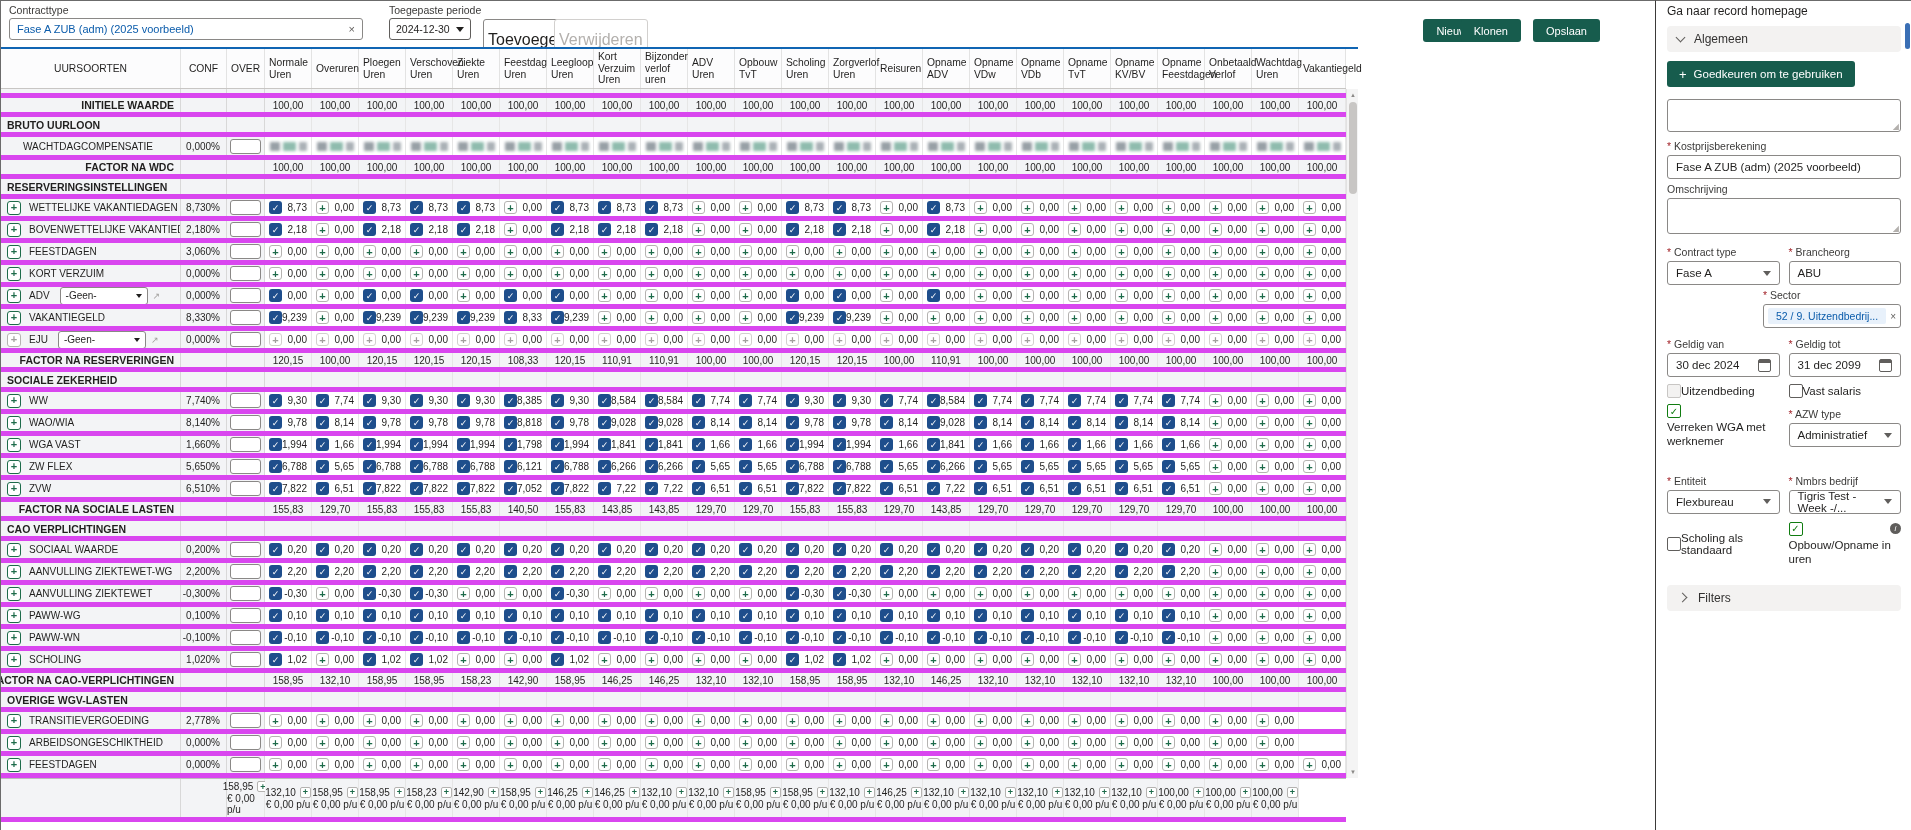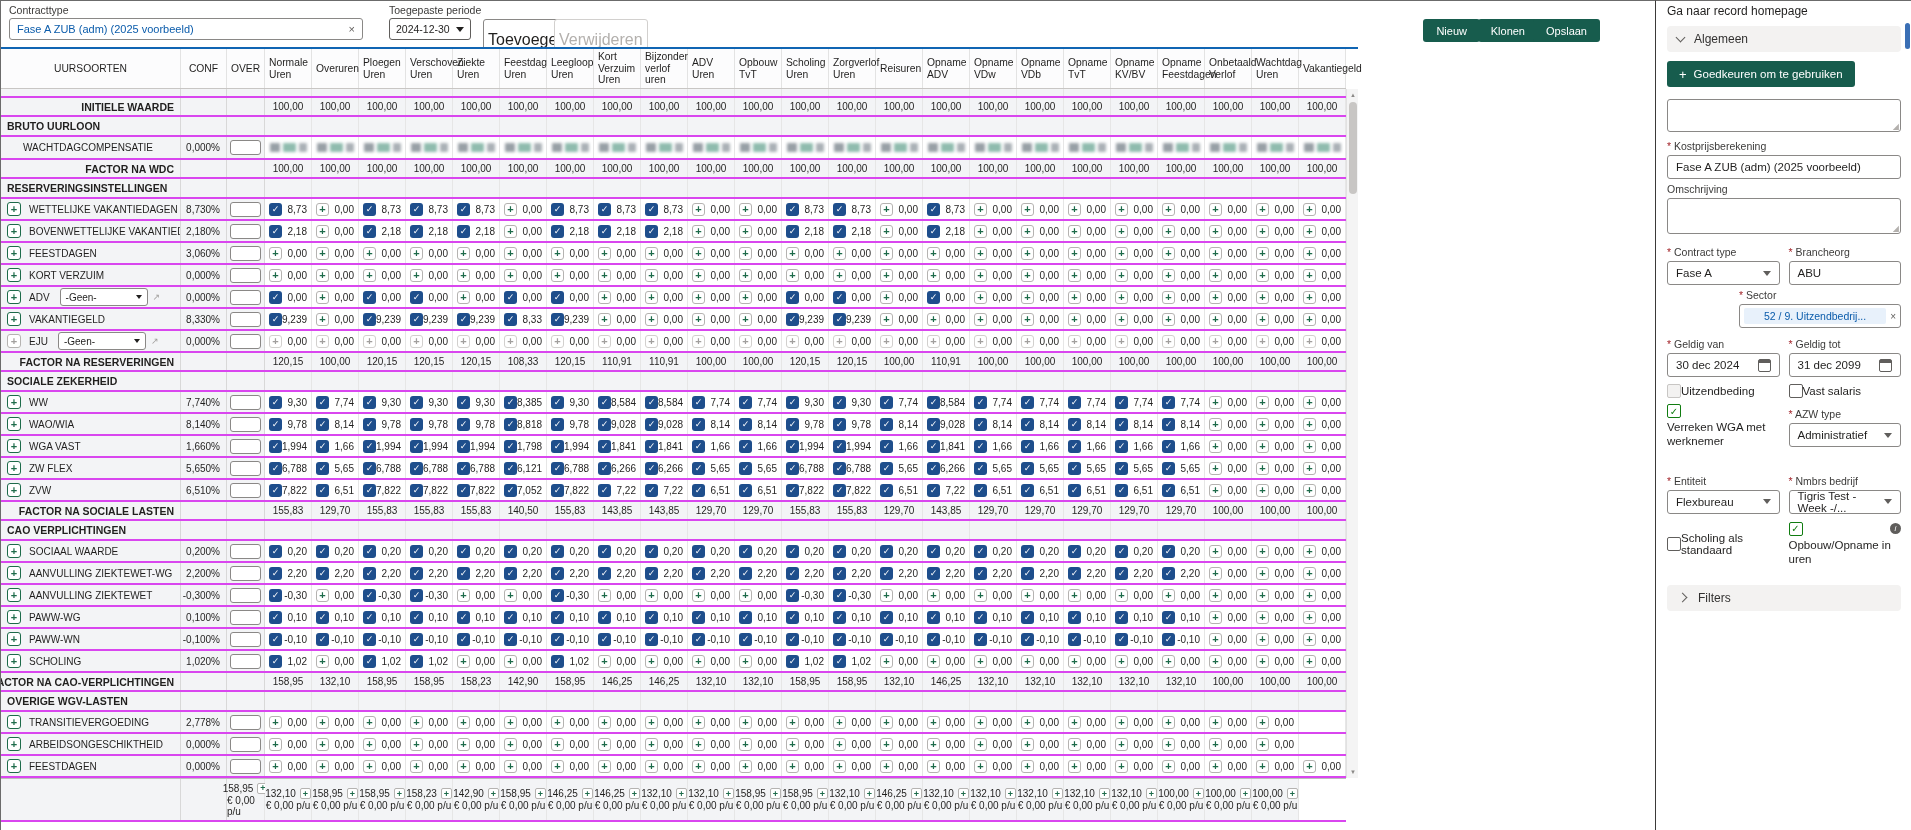--- a/index.html
+++ b/index.html
@@ -17,21 +17,21 @@
   .per-field { position:absolute; left:388px; top:3px; }
   .per-select { width:82px; height:22px; border:1px solid #605e5c; border-radius:3px; display:flex; align-items:center; padding:0 6px; margin-top:2px; font-size:10.5px; color:#201f1e; background:#fff; }
   .chev { width:0; height:0; border-left:4px solid transparent; border-right:4px solid transparent; border-top:5px solid #201f1e; margin-left:auto; }
   .btn-plain { position:absolute; top:18px; height:41px; padding:0 4px; border:1px solid #8a8886; border-radius:3px; background:#fff; font-size:16px; color:#201f1e; font-family:inherit; }
   .btn-disabled { border-color:#d2d0ce; color:#b3b0ad; background:#fff; }
   .btn-teal { position:absolute; top:18px; height:23px; padding:0 13px; border:none; border-radius:3px; background:#175c4d; color:#fff; font-size:11px; font-family:inherit; }
   .blue-line { position:absolute; top:46px; left:0; width:1357px; height:2px; background:#1065b3; }
 
   
   .table { position:absolute; top:48px; left:0; width:1345px; font-size:10px; color:#201f1e; }
-  .trow { display:grid; grid-template-columns:180px 46px 38px repeat(23,47px); border-bottom:2px solid #d946ef; }
+  .trow { display:grid; grid-template-columns:180px 46px 38px repeat(23,47px); border-bottom:5px solid #d946ef; }
   .hrow { height:40px; background:#fcfcfd; border-bottom:1px solid #c8c6c4; }
   .hc { display:flex; align-items:center; padding:2px 4px; border-right:1px solid #e3e3e3; font-size:10.3px; line-height:1.12; color:#201f1e; }
   .hc.center { justify-content:center; text-align:center; }
   .lc { display:flex; align-items:center; padding:0 6px; border-right:1px solid #d8d8d8; background:#f3f4f6; overflow:hidden; white-space:nowrap; }
   .cc { display:flex; align-items:center; justify-content:flex-end; padding:0 6px; border-right:1px solid #d8d8d8; background:#f3f4f6; }
   .oc { display:flex; align-items:center; justify-content:center; border-right:1px solid #d8d8d8; background:#f3f4f6; }
   .oc input { width:31px; height:15px; border:1px solid #8a8886; border-radius:3px; }
   .vc { display:flex; align-items:center; justify-content:space-between; padding:0 4px; border-right:1px solid #e6e6e6; background:#fff; }
   .fc { display:flex; align-items:center; justify-content:center; border-right:1px solid #e6e6e6; background:#f3f4f6; }
   .r-spacer { height:9px; } .r-plain { height:19px; } .r-sec { height:20px; } .r-data { height:22px; } .r-red { height:23px; } .r-cpc { height:44px; border-top:1px solid #bdbdbd; }
@@ -71,21 +71,21 @@
   .sb-textarea { width:100%; height:33px; border:1px solid #8a8886; border-radius:3px; position:relative; margin-bottom:8px; background:#fff; }
   .sb-textarea.tall { height:36px; }
   .resize { position:absolute; right:1px; bottom:0; color:#b3b0ad; font-size:8px; }
   .sb-label { font-size:10.5px; color:#3b3a39; margin:4px 0 3px; }
   .req::before { content:"* "; color:#a4262c; }
   .sb-input { width:100%; height:24px; border:1px solid #8a8886; border-radius:3px; display:flex; align-items:center; padding:0 8px; font-size:11.5px; color:#201f1e; background:#fff; }
   .sb-select { justify-content:space-between; }
   .sel-arrow { width:0; height:0; border-left:4px solid transparent; border-right:4px solid transparent; border-top:5px solid #605e5c; }
   .grid2 { display:grid; grid-template-columns:1fr 1fr; column-gap:9px; }
   .pillbox { width:100%; height:24px; border:1px solid #8a8886; border-radius:3px; display:flex; align-items:center; padding:0 4px; background:#fff; }
-  .pill { background:#e8f1fb; color:#0b5cab; font-size:10.5px; border-radius:2px; padding:2px 20px; white-space:nowrap; overflow:hidden; flex:1; }
+  .pill { background:#e8f1fb; color:#0b5cab; font-size:10.5px; border-radius:2px; padding:2px 8px; white-space:nowrap; overflow:hidden; flex:1; }
   .pill-x { color:#605e5c; font-size:10px; margin-left:4px; }
   .cal-ic { width:13px; height:13px; border:1.4px solid #605e5c; border-radius:2px; background:linear-gradient(#605e5c 0 3px, transparent 3px); }
   .chk-row { display:flex; align-items:center; font-size:11.5px; color:#201f1e; margin:7px 0 2px; }
   .chk { width:14px; height:14px; min-width:14px; border:1px solid #605e5c; border-radius:2px; background:#fff; display:flex; align-items:center; justify-content:center; font-size:10px; }
   .chk.disabled { background:#f3f2f1; border-color:#c8c6c4; }
   .chk.checked { border-color:#107c10; color:#107c10; }
   .wga-label { font-size:11.5px; color:#201f1e; line-height:1.25; margin-top:2px; }
   .info-ic { width:11px; height:11px; border-radius:50%; background:#5f5d5b; color:#fff; font-size:8px; line-height:11px; text-align:center; font-style:italic; }
   .filters-bar { height:26px; background:#f3f2f1; border-radius:4px; display:flex; align-items:center; gap:12px; padding:0 10px; font-size:12px; color:#323130; margin-top:18px; }
   .sb-bluethumb { position:absolute; right:1px; top:22px; width:5px; height:26px; background:#3a6fb5; border-radius:3px; }
@@ -107,21 +107,21 @@
       <div class="per-field">
         <div class="flabel">Toegepaste periode</div>
         <div class="per-select">
           <span>2024-12-30</span>
           <span class="chev"></span>
         </div>
       </div>
       <button class="btn-plain" style="left:482px">Toevoegen</button>
       <button class="btn-plain btn-disabled" style="left:553px">Verwijderen</button>
       <button class="btn-teal" style="right:175px">Nieuw</button>
-      <button class="btn-teal" style="right:117px">Klonen</button>
+      <button class="btn-teal" style="right:134px">Klonen</button>
       <button class="btn-teal" style="right:55px">Opslaan</button>
       <div class="blue-line"></div>
     </div>
 
     <div class="table" id="table-root">
         <div class="trow hrow">
           <div class="hc center" style="font-weight: normal;">UURSOORTEN</div>
           <div class="hc center">CONF</div>
           <div class="hc center">OVER</div>
           <div class="hc">Normale Uren</div>

